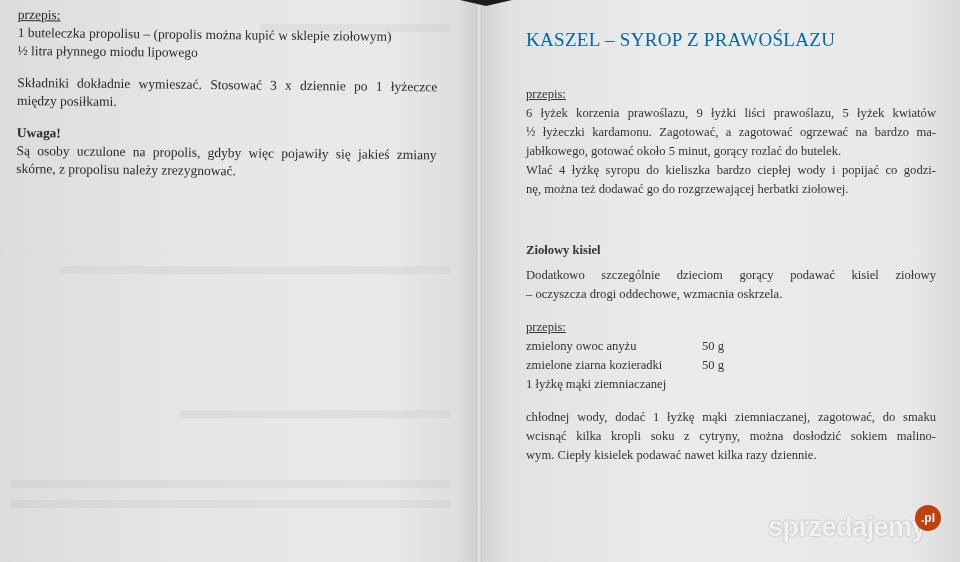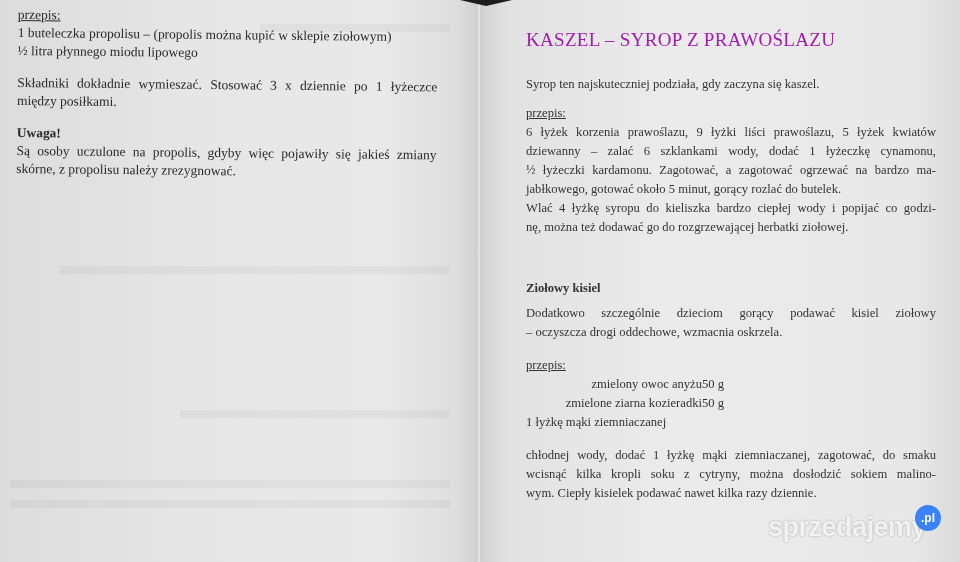--- a/index.html
+++ b/index.html
@@ -32,36 +32,36 @@
   }
   .ghost {
     position:absolute; left:0; right:30px; height:8px;
     background:rgba(120,120,120,0.07);
   }
   .text-block { position:absolute; }
   .u { text-decoration:underline; }
   .line { white-space:nowrap; display:block; }
   .left-content { left:18px; top:6px; width:420px; font-size:13.5px; line-height:18px; transform:rotate(0.6deg); transform-origin:left top; }
   .right-content { left:526px; top:30px; width:410px; font-size:12.6px; line-height:19px; color:#333; }
-  .title { font-size:19px; letter-spacing:0.3px; color:#a21caf; margin:0 0 26px 0; font-weight:normal; }
+  .title { font-size:19px; letter-spacing:0.3px; color:#0369a1; margin:0 0 26px 0; font-weight:normal; }
   .just { text-align:justify; text-align-last:justify; display:block; }
   .gap { height:14px; }
   .bold { font-weight:bold; }
-  .ing-row { display:flex;text-align:right; }
+  .ing-row { display:flex; }
   .ing-name { width:176px; }
   .watermark {
     position:absolute; left:768px; top:512px;
     font-family:"Liberation Sans","DejaVu Sans",sans-serif;
     font-size:27px; font-weight:bold; letter-spacing:-0.5px;
     color:rgba(255,255,255,0.85);
     text-shadow:0 0 2px rgba(0,0,0,0.35);
   }
   .wm-badge {
     position:absolute; left:915px; top:505px; width:26px; height:26px; border-radius:50%;
-    background:#3b82f6; color:#fff; font-family:"Liberation Sans","DejaVu Sans",sans-serif;
+    background:#c2410c; color:#fff; font-family:"Liberation Sans","DejaVu Sans",sans-serif;
     font-size:12px; font-weight:bold; display:flex; align-items:center; justify-content:center;
   }
 </style>
 </head>
 <body>
 
 <div class="spread">
   <div class="page page-left">
     <div class="ghost" style="top:24px;left:260px;"></div>
     <div class="ghost" style="top:266px;left:60px;"></div>
@@ -84,25 +84,23 @@
   </div>
 
   <div class="page page-right"></div>
 </div>
 
 <div class="gutter"></div>
 <div class="top-notch"></div>
 
 <div class="text-block right-content">
   <h1 class="title">KASZEL – SYROP Z PRAWOŚLAZU</h1>
-  <span class="line">Syrop ten najskuteczniej podziała, gdy zaczyna się kaszel.</span>
   <div style="height:10px"></div>
   <span class="line u">przepis:</span>
   <span class="line just">6 łyżek korzenia prawoślazu, 9 łyżki liści prawoślazu, 5 łyżek kwiatów</span>
-  <span class="line just">dziewanny – zalać 6 szklankami wody, dodać 1 łyżeczkę cynamonu,</span>
   <span class="line just">½ łyżeczki kardamonu. Zagotować, a zagotować ogrzewać na bardzo ma-</span>
   <span class="line">jabłkowego, gotować około 5 minut, gorący rozlać do butelek.</span>
   <span class="line just">Wlać 4 łyżkę syropu do kieliszka bardzo ciepłej wody i popijać co godzi-</span>
   <span class="line">nę, można też dodawać go do rozgrzewającej herbatki ziołowej.</span>
   <div class="gap"></div>
   <div style="height:28px"></div>
   <span class="line bold">Ziołowy kisiel</span>
   <div style="height:6px"></div>
   <span class="line just">Dodatkowo szczególnie dzieciom gorący podawać kisiel ziołowy</span>
   <span class="line">– oczyszcza drogi oddechowe, wzmacnia oskrzela.</span>

